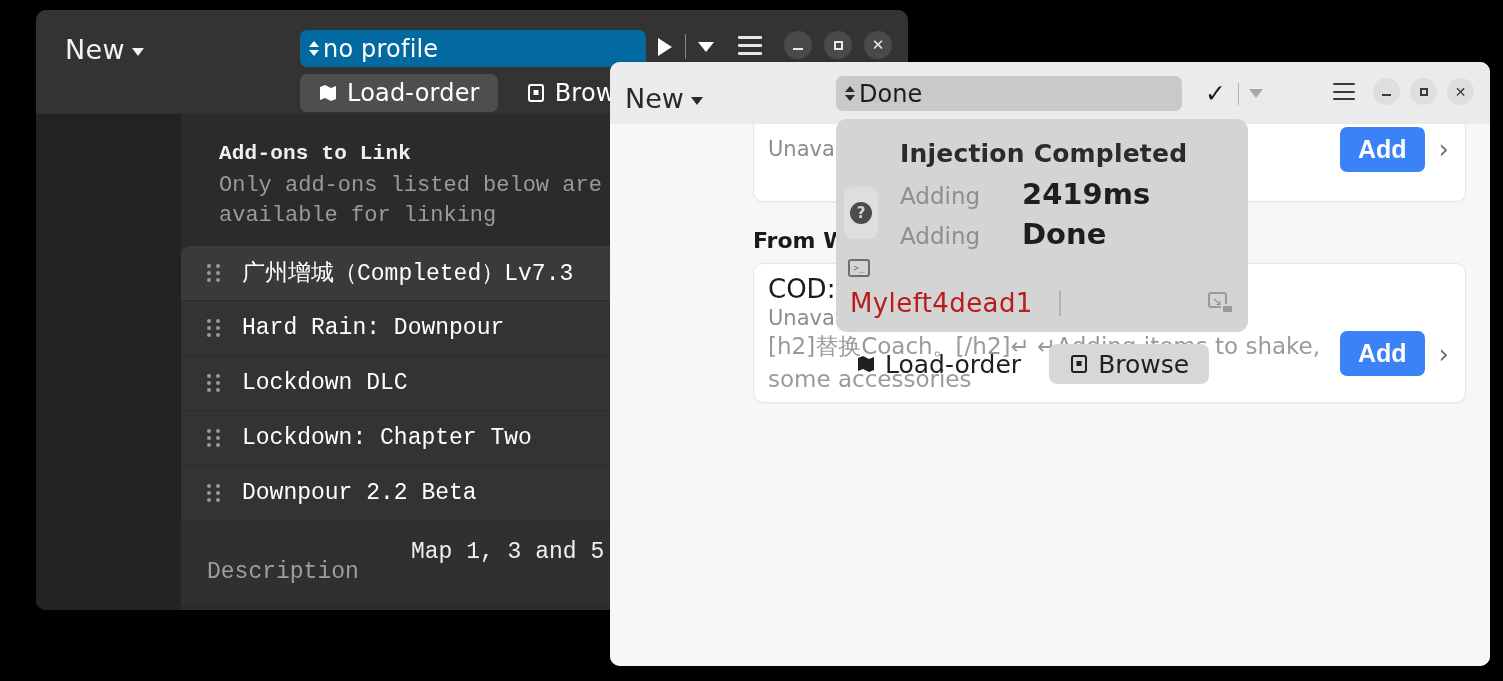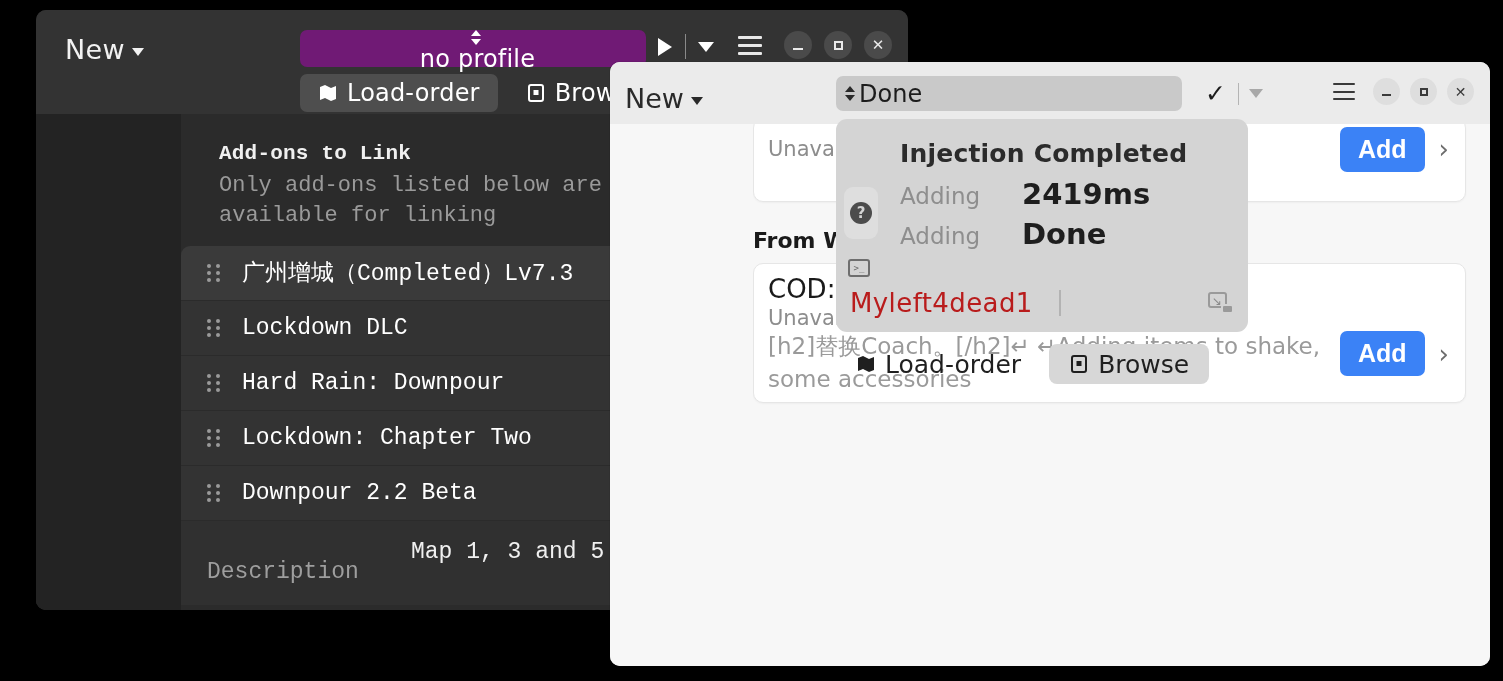--- a/index.html
+++ b/index.html
@@ -38,26 +38,25 @@
   .caret-dn {
     width: 0; height: 0;
     border-left: 6px solid transparent;
     border-right: 6px solid transparent;
     border-top: 8px solid #f2f2f2;
     margin-top: 4px;
   }
   .dark-profile {
     position: absolute; left: 264px; top: 20px;
     width: 346px; height: 37px;
-    background: #701a75;
+    background: #0369a1;
     border-radius: 7px;
     display: flex; align-items: center;
     padding-left: 9px;
     cursor: pointer;
-    flex-direction: column;
   }
   .spin-glyph {
     display: inline-flex; flex-direction: column;
     align-items: center; justify-content: center;
     gap: 3px;
     margin-right: 4px;
     flex: 0 0 auto;
   }
   .spin-glyph i {
     display: block; width: 0; height: 0;
@@ -396,32 +395,32 @@
           </div>
           <div class="addon-row">
             <span class="grip">
                 <b></b>
                 <b></b>
                 <b></b>
                 <b></b>
                 <b></b>
                 <b></b>
               </span>
-            <span>Lockdown DLC</span>
+            <span>Hard Rain: Downpour</span>
           </div>
           <div class="addon-row">
             <span class="grip">
                 <b></b>
                 <b></b>
                 <b></b>
                 <b></b>
                 <b></b>
                 <b></b>
               </span>
-            <span>Hard Rain: Downpour</span>
+            <span>Lockdown DLC</span>
           </div>
           <div class="addon-row">
             <span class="grip">
                 <b></b>
                 <b></b>
                 <b></b>
                 <b></b>
                 <b></b>
                 <b></b>
               </span>

